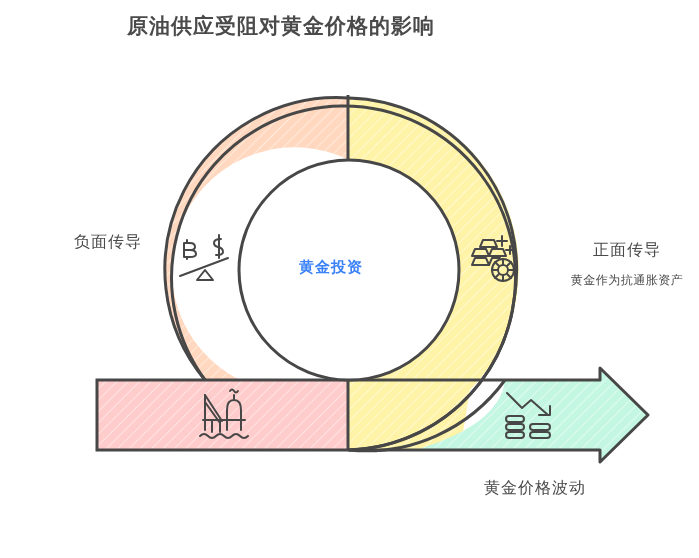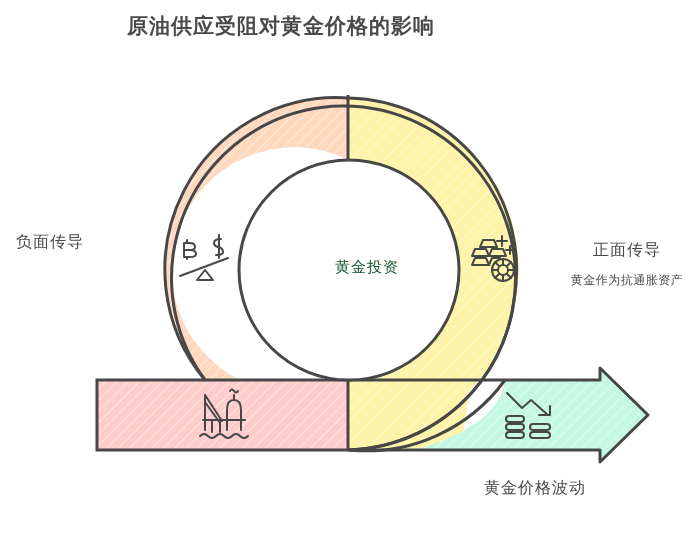--- a/index.html
+++ b/index.html
@@ -43,26 +43,27 @@
       font-size: 12px;
       line-height: 18px;
       margin-top: 10px;
       letter-spacing: 0.5px;
     }
     .center-label {
       position: absolute;
       left: 299px;
       top: 258px;
       width: 100px;
-      text-align: right;
+      text-align: left;
       font-size: 15px;
-      color: #14532d;
+      color: #3b82f6;
       letter-spacing: 1px;
+      font-weight: bold;
     }
-    #neg { left: 16px; top: 232px; width: 142px; text-align: left; }
+    #neg { left: 0px; top: 232px; width: 142px; text-align: right; }
     #pos { left: 555px; top: 240px; width: 144px; text-align: center; }
     #oil { left: 140px; top: 478px; width: 180px; text-align: center; }
     #gold { left: 440px; top: 478px; width: 190px; text-align: center; }
   </style>
 </head>
 <body>
 
 <div class="title">原油供应受阻对黄金价格的影响</div>
 
 <svg class="canvas" width="699" height="558" viewBox="0 0 699 558">

